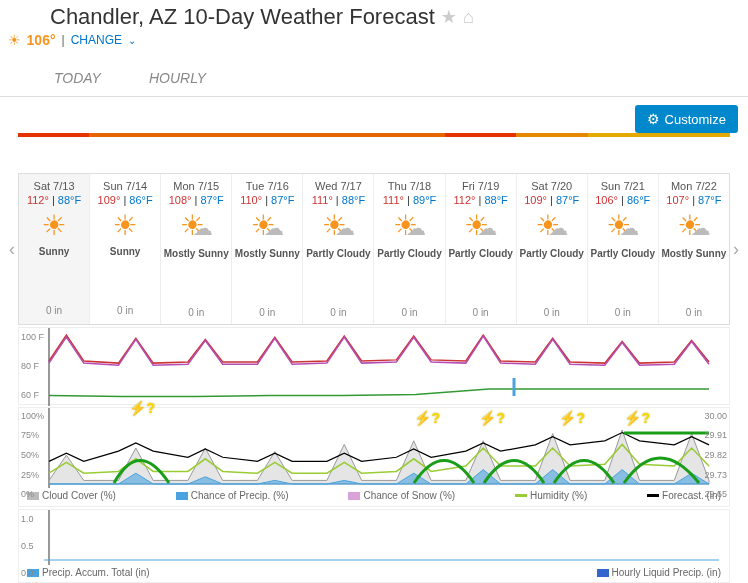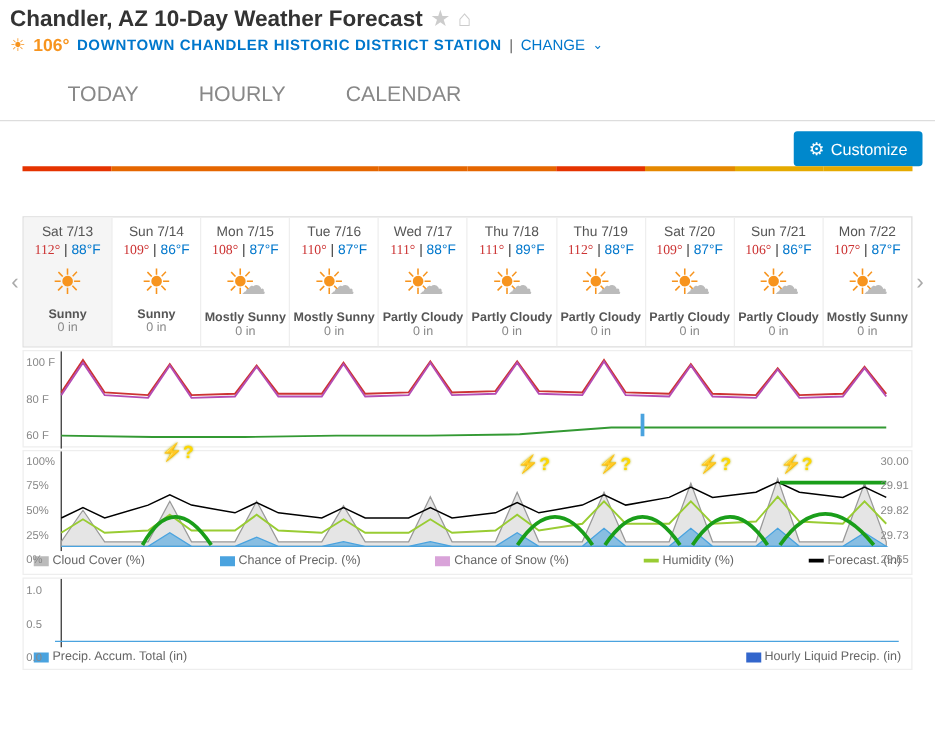--- a/index.html
+++ b/index.html
@@ -1,47 +1,47 @@
 <!DOCTYPE html>
 <html><head>
 <meta charset="utf-8">
 <style>
 * { box-sizing: border-box; margin: 0; padding: 0; }
 body { font-family: Arial, sans-serif; font-size: 12px; color: #333; background: #fff; width: 748px; }
 .header { padding: 4px 8px; }
 .title-row { display: flex; align-items: center; gap: 6px; }
-.page-title { font-size: 18px; font-weight: bold; color: #333; }
+.page-title { font-size: 22px; font-weight: normal; color: #333; margin-left: 42px; }
 .star-icon, .home-icon { color: #ccc; font-size: 18px; }
 .station-row { display: flex; align-items: center; gap: 6px; font-size: 12px; margin-top: 2px; }
 .sun-small { color: #f7941e; font-size: 14px; }
 .temp-now { color: #f7941e; font-weight: bold; font-size: 14px; }
 .station-link { color: #0077cc; text-decoration: none; font-weight: bold; letter-spacing: 0.5px; }
 .divider { color: #666; }
 .change-link { color: #0077cc; font-size: 12px; }
 .chevron { color: #0077cc; font-size: 10px; }
 .tabs { display: flex; border-bottom: 1px solid #ddd; margin-top: 8px; padding-left: 30px; }
-.tab { padding: 10px 24px; color: #888; font-size: 17px; cursor: pointer; }
+.tab { padding: 10px 24px; color: #888; font-size: 14px; cursor: pointer; font-style: italic; }
 .tab.active { border: 1px solid #ddd; border-bottom: 1px solid #fff; margin-bottom: -1px; color: #333; background: #fff; }
 .customize-btn { background: #0088cc; color: #fff; border: none; padding: 6px 12px; border-radius: 3px; font-size: 13px; display: flex; align-items: center; gap: 5px; cursor: pointer; float: right; margin: 8px 10px 0 0; }
 .gear { font-size: 14px; }
 .forecast-strip { display: flex; border: 1px solid #ddd; margin: 36px 18px 0 18px; position: relative; }
 .nav-arrow { position: absolute; top: 50%; transform: translateY(-50%); font-size: 18px; color: #aaa; cursor: pointer; padding: 6px; }
 .nav-left { left: -16px; }
 .nav-right { right: -16px; }
 .day-col { flex: 1; text-align: center; padding: 6px 2px; border-right: 1px solid #eee; font-size: 11px; }
 .day-col:last-child { border-right: none; }
 .day-col.today { background: #f5f5f5; }
 .day-name { color: #555; font-weight: normal; margin-bottom: 2px; }
 .temps { margin-bottom: 4px; }
-.hi { color: #cc3333; font-family: Liberation Serif, serif; }
+.hi { color: #cc3333; }
 .lo { color: #0077cc; }
 .wicon { font-size: 28px; line-height: 32px; margin: 4px 0; }
 .sun { color: #f7941e; }
 .cond { color: #555; font-size: 10px; font-weight: bold; }
-.precip { color: #888; font-size: 10px; }
+.precip { color: #888; font-size: 10px; margin-top: 48px; }
 .colorbar { height: 4px; margin: 0 18px; display: flex; }
 .seg { flex: 1; }
 .charts { margin: 2px 18px 0 18px; }
 .chart { position: relative; border: 1px solid #eee; margin-bottom: 2px; background: #fff; }
 .chart svg { width: 100%; display: block; }
 .legend { display: flex; justify-content: space-between; gap: 12px; font-size: 10px; padding: 2px 8px; color: #666; flex-wrap: wrap; }
 .legend-item { display: flex; align-items: center; gap: 3px; }
 .swatch { width: 12px; height: 3px; display: inline-block; }
 .swatch.box { height: 8px; }
 .ylabel { position: absolute; left: 2px; font-size: 9px; color: #888; transform: translateY(-50%); }
@@ -53,31 +53,29 @@
 
 <div class="header">
   <div class="title-row">
     <h1 class="page-title">Chandler, AZ 10-Day Weather Forecast</h1>
     <span class="star-icon">★</span>
     <span class="home-icon">⌂</span>
   </div>
   <div class="station-row">
     <span class="sun-small">☀</span>
     <span class="temp-now">106°</span>
-    <a class="station-link">DOWNTOWN CHANDLER HISTORIC DISTRICT STATION</a>
     <span class="divider">|</span>
     <a class="change-link">CHANGE</a>
     <span class="chevron">⌄</span>
   </div>
 </div>
 
 <div class="tabs">
   <div class="tab">TODAY</div>
   <div class="tab">HOURLY</div>
-  <div class="tab">CALENDAR</div>
 </div>
 
 <button class="customize-btn">
   <span class="gear">⚙</span>
   <span>Customize</span>
 </button>
 
 <div style="clear:both"></div>
 <div class="colorbar">
   <div class="seg" style="background:#e53300"></div>
@@ -132,21 +130,21 @@
     <div class="precip">0 in</div>
   </div>
   <div class="day-col">
     <div class="day-name">Thu 7/18</div>
     <div class="temps"><span class="hi">111°</span> | <span class="lo">89°F</span></div>
     <div class="wicon"><span class="sun">☀</span><span style="color:#bbb;margin-left:-12px;font-size:20px">☁</span></div>
     <div class="cond">Partly Cloudy</div>
     <div class="precip">0 in</div>
   </div>
   <div class="day-col">
-    <div class="day-name">Thu 7/19</div>
+    <div class="day-name">Fri 7/19</div>
     <div class="temps"><span class="hi">112°</span> | <span class="lo">88°F</span></div>
     <div class="wicon"><span class="sun">☀</span><span style="color:#bbb;margin-left:-12px;font-size:20px">☁</span></div>
     <div class="cond">Partly Cloudy</div>
     <div class="precip">0 in</div>
   </div>
   <div class="day-col">
     <div class="day-name">Sat 7/20</div>
     <div class="temps"><span class="hi">109°</span> | <span class="lo">87°F</span></div>
     <div class="wicon"><span class="sun">☀</span><span style="color:#bbb;margin-left:-12px;font-size:20px">☁</span></div>
     <div class="cond">Partly Cloudy</div>

